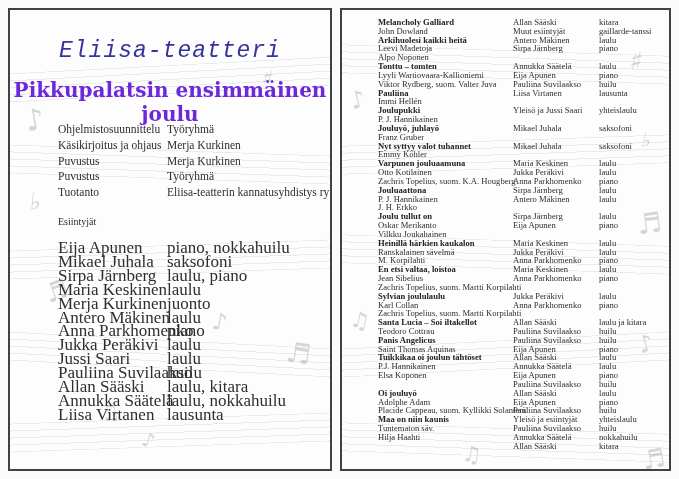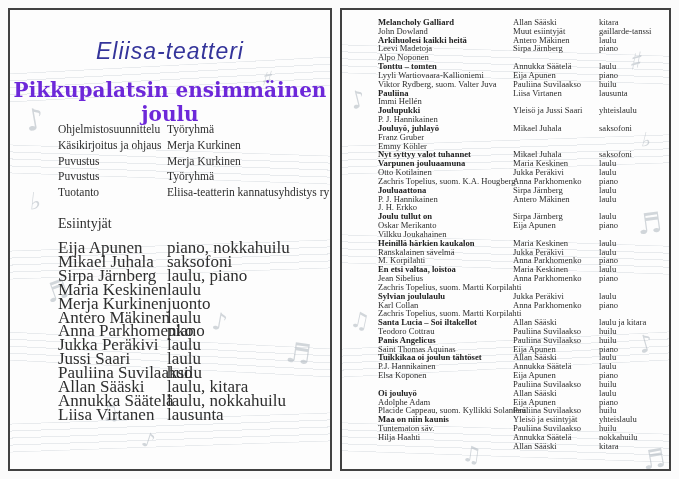--- a/index.html
+++ b/index.html
@@ -11,27 +11,27 @@
   .page.right{left:340px;width:331px;}
 
   
   .texture{position:absolute;inset:0;pointer-events:none;}
   .staff{position:absolute;left:-12px;right:-12px;height:29px;opacity:.5;
          background:repeating-linear-gradient(180deg,#d3d8dd 0 1px,transparent 1px 7px);}
   .note{position:absolute;font-family:"DejaVu Sans",sans-serif;color:#a7b0b9;opacity:.5;line-height:1;}
 
   
   .theater-title{position:absolute;top:28px;left:0;right:0;text-align:center;
-    font-family:Liberation Sans, sans-serif;font-style:italic;font-size:23px;letter-spacing:1px;color:#34349a;}
+    font-family:Liberation Mono, monospace;font-style:italic;font-size:23px;letter-spacing:1px;color:#34349a;}
   .show-title{position:absolute;top:68px;left:0;right:0;text-align:center;
     font-weight:bold;font-size:20px;color:#6d28d9;font-family:"DejaVu Serif",serif;}
   .credits{position:absolute;top:112px;left:48px;font-size:11.5px;line-height:15.8px;}
   .credits .row{white-space:nowrap;}
   .credits .lbl{display:inline-block;width:109px;}
-  .performers-heading{position:absolute;top:206px;left:48px;font-size:14px;}
+  .performers-heading{position:absolute;top:206px;left:48px;font-size:10px;}
   .performers{position:absolute;top:231px;left:48px;font-size:17px;line-height:13.9px;}
   .performers .row{white-space:nowrap;}
   .performers .pname{display:inline-block;width:109px;}
 
   
   .program{position:absolute;top:8px;left:36px;font-size:8.6px;line-height:8.84px;}
   .prow{white-space:nowrap;height:8.84px;}
   .prow .pt{display:inline-block;width:135px;}
   .prow .pp{display:inline-block;width:86px;}
   .prow .pi{display:inline-block;}
@@ -209,29 +209,29 @@
         </div>
 
         <div class="prow bold">
           <span class="pt">Jouluyö, juhlayö</span><span class="pp">Mikael Juhala</span><span class="pi">saksofoni</span>
         </div>
 
         <div class="prow">
           <span class="pt">Franz Gruber</span><span class="pp"></span><span class="pi"></span>
         </div>
 
+        <div class="prow bold">
+          <span class="pt">Nyt syttyy valot tuhannet</span><span class="pp">Mikael Juhala</span><span class="pi">saksofoni</span>
+        </div>
+
         <div class="prow">
           <span class="pt">Emmy Köhler</span><span class="pp"></span><span class="pi"></span>
         </div>
 
         <div class="prow bold">
-          <span class="pt">Nyt syttyy valot tuhannet</span><span class="pp">Mikael Juhala</span><span class="pi">saksofoni</span>
-        </div>
-
-        <div class="prow bold">
           <span class="pt">Varpunen jouluaamuna</span><span class="pp">Maria Keskinen</span><span class="pi">laulu</span>
         </div>
 
         <div class="prow">
           <span class="pt">Otto Kotilainen</span><span class="pp">Jukka Peräkivi</span><span class="pi">laulu</span>
         </div>
 
         <div class="prow">
           <span class="pt">Zachris Topelius, suom. K.A. Hougberg</span><span class="pp">Anna Parkhomenko</span><span class="pi">piano</span>
         </div>

